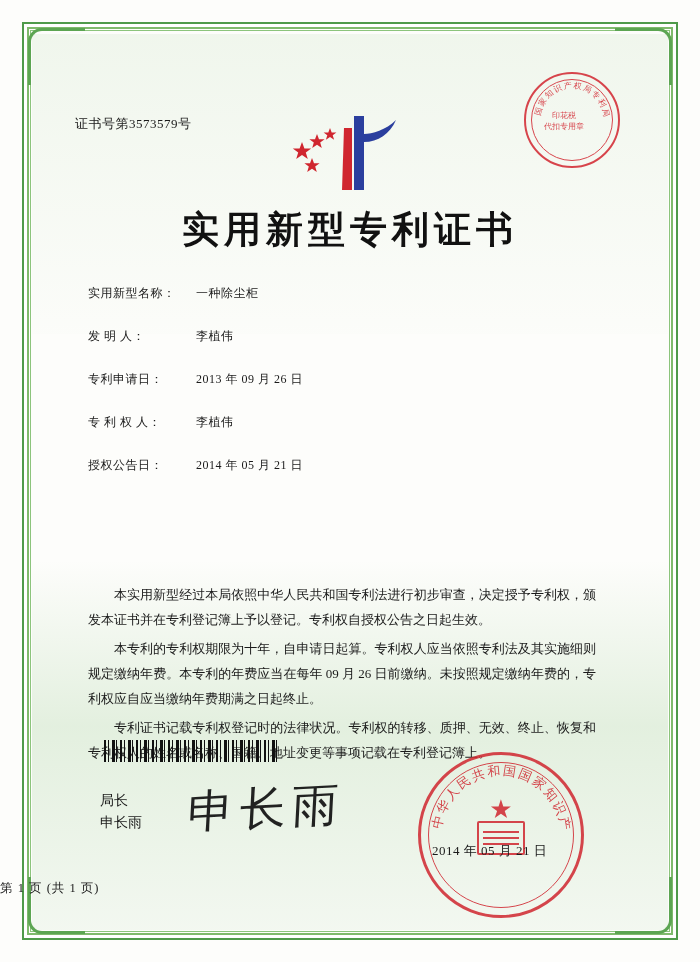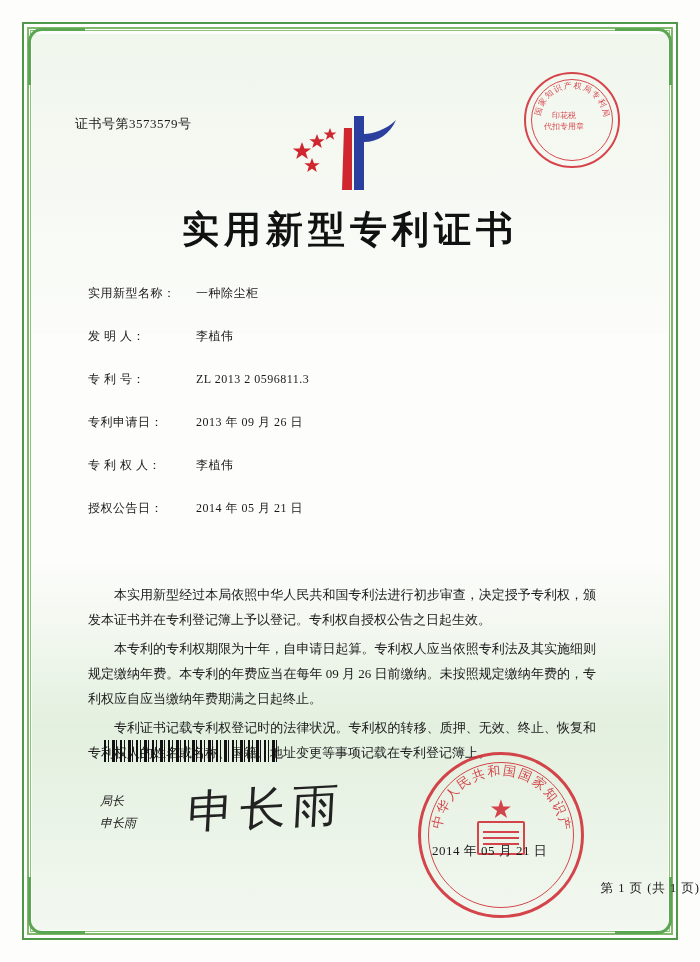--- a/index.html
+++ b/index.html
@@ -174,24 +174,23 @@
       #111 0px, #111 2px, transparent 2px, transparent 4px,
       #111 4px, #111 5px, transparent 5px, transparent 8px,
       #111 8px, #111 11px, transparent 11px, transparent 12px,
       #111 12px, #111 13px, transparent 13px, transparent 16px);
   }
 
   .director {
     position: absolute;
     left: 100px;
     top: 790px;
-    font-size: 12px;
+    font-size: 14px;
     line-height: 22px;
     color: #1a1a1a;
-    font-style: italic;
   }
   .signature {
     position: absolute;
     left: 188px;
     top: 778px;
     font-size: 46px;
     font-family: "DejaVu Serif", serif;
     color: #111;
     transform: skewX(-6deg) rotate(-3deg);
     letter-spacing: 6px;
@@ -254,21 +253,21 @@
     font-size: 13px;
     color: #1a1a1a;
     letter-spacing: 0.5px;
   }
 
   .footer {
     position: absolute;
     left: 0;
     right: 0;
     top: 880px;
-    text-align: right;
+    text-align: left;
     font-size: 12.5px;
     color: #1a1a1a;
     letter-spacing: 1px;
   }
 </style>
 </head>
 <body>
 
 <div class="page">
 
@@ -316,23 +315,20 @@
   <div class="title">实用新型专利证书</div>
 
   <div class="fields">
     <div class="field-row">
       <span class="field-label">实用新型名称：</span><span class="field-value">一种除尘柜</span>
     </div>
     <div class="field-row">
       <span class="field-label">发 明 人：</span><span class="field-value">李植伟</span>
     </div>
     <div class="field-row">
-      <span class="field-label">专 利 号：</span><span class="field-value">ZL 2013 2 0596811.3</span>
-    </div>
-    <div class="field-row">
       <span class="field-label">专利申请日：</span><span class="field-value">2013 年 09 月 26 日</span>
     </div>
     <div class="field-row">
       <span class="field-label">专 利 权 人：</span><span class="field-value">李植伟</span>
     </div>
     <div class="field-row">
       <span class="field-label">授权公告日：</span><span class="field-value">2014 年 05 月 21 日</span>
     </div>
   </div>
 

